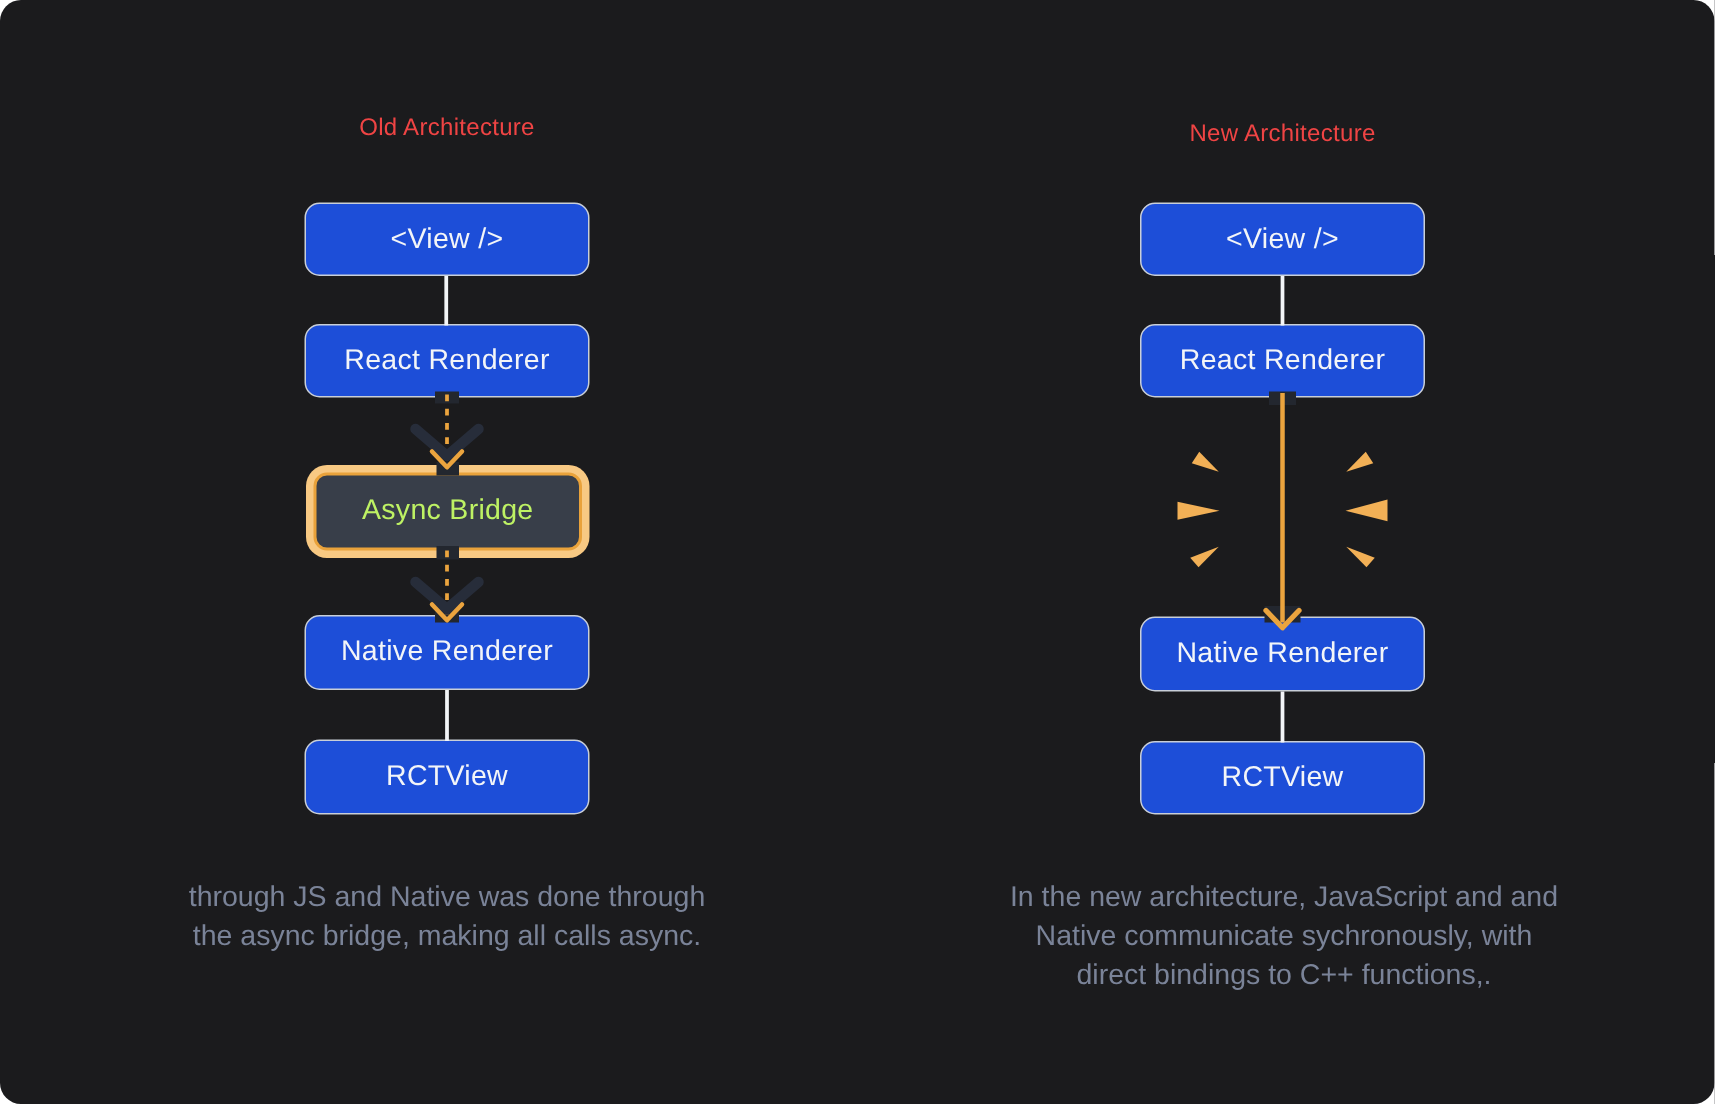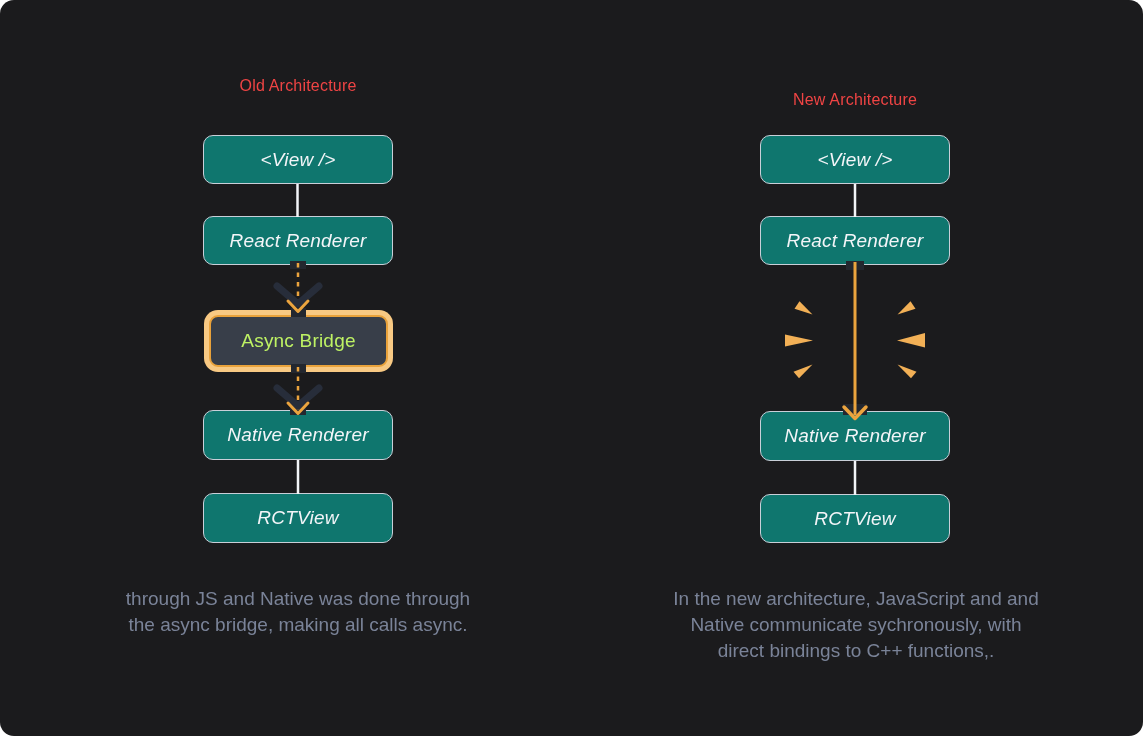--- a/index.html
+++ b/index.html
@@ -14,25 +14,24 @@
   .overlay{
     position:absolute;left:0;top:0;width:1143px;height:736px;
     z-index:3;pointer-events:none;
   }
   .col-title{
     position:absolute;width:190px;text-align:center;
     color:#ef4444;font-size:16px;letter-spacing:.2px;z-index:2;
   }
   .node{
     position:absolute;width:190px;height:49px;box-sizing:border-box;
-    background:#0f766e;border:1.5px solid #c9cfd8;border-radius:10px;
+    background:#1d4ed8;border:1.5px solid #c9cfd8;border-radius:10px;
     display:flex;align-items:center;justify-content:center;
     color:#f3f5f8;font-size:19px;font-weight:500;letter-spacing:.2px;
     z-index:2;
-    font-style:italic;
   }
   .bridge-ring{
     position:absolute;left:204px;top:310px;width:189px;height:62px;
     box-sizing:border-box;background:#f8c983;border-radius:14px;
     padding:5px;z-index:2;
   }
   .bridge-inner{
     width:100%;height:100%;box-sizing:border-box;
     background:#383e49;border:2px solid #e9a23b;border-radius:9px;
     display:flex;align-items:center;justify-content:center;
@@ -106,21 +105,21 @@
 
   <div class="node" style="left:203px;top:410px;height:50px">Native Renderer</div>
 
   <div class="node" style="left:203px;top:493px;height:50px">RCTView</div>
 
   <div class="caption" style="left:68px">
     <div>through JS and Native was done through</div>
     <div>the async bridge, making all calls async.</div>
   </div>
 
-  <div class="col-title" style="left:760px;top:91px">New Architecture</div>
+  <div class="col-title" style="left:760px;top:81px">New Architecture</div>
 
   <div class="node" style="left:760px;top:135px">&lt;View /&gt;</div>
 
   <div class="node" style="left:760px;top:216px">React Renderer</div>
 
   <div class="node" style="left:760px;top:411px;height:50px">Native Renderer</div>
 
   <div class="node" style="left:760px;top:494px">RCTView</div>
 
   <div class="caption" style="left:626px">

